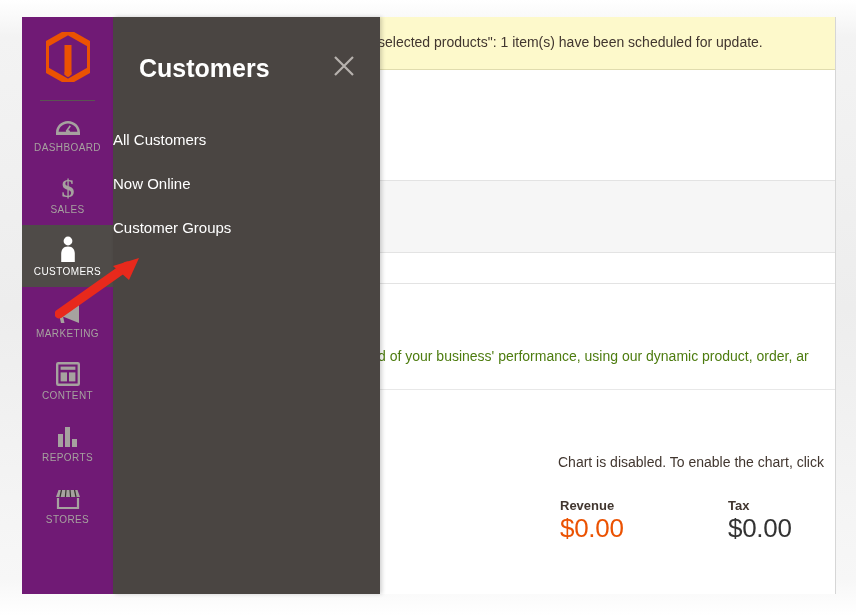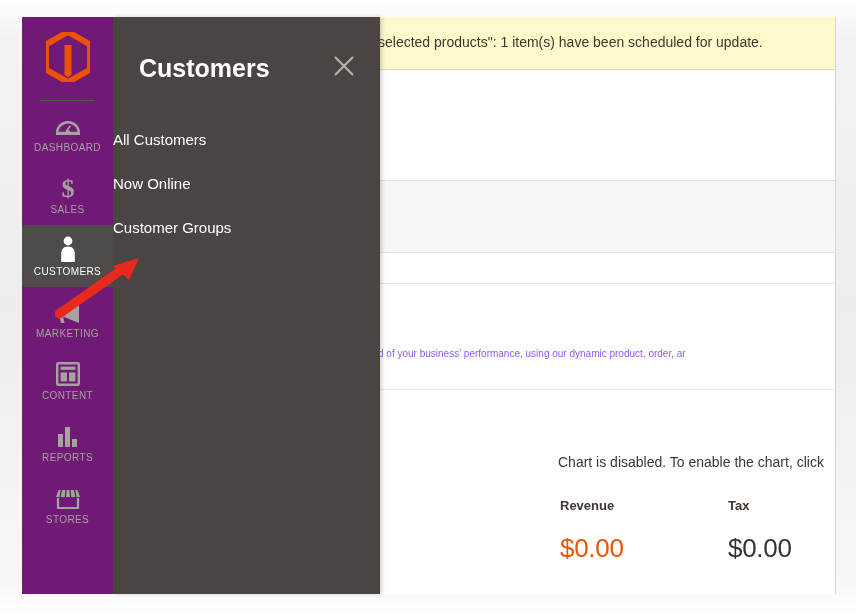--- a/index.html
+++ b/index.html
@@ -56,22 +56,22 @@
   }
   .row-desc {
     position: absolute; left: 0; top: 267px;
     width: 100%; height: 106px;
     background: #ffffff;
     border-bottom: 1px solid #e8e8e8;
   }
   .row-desc .desc-text {
     position: absolute;
     left: 0; top: 64px;
-    font-size: 10px;
-    color: #8b5cf6;
+    font-size: 14px;
+    color: #4d7c0f;
     white-space: nowrap;
   }
   .row-chart {
     position: absolute; left: 0; top: 373px;
     width: 100%; bottom: 16px;
     background: #ffffff;
   }
   .chart-disabled {
     position: absolute;
     left: 180px; top: 64px;
@@ -82,21 +82,21 @@
   .totals {
     position: absolute;
     left: 182px; top: 108px;
     display: flex;
   }
   .total-block { width: 168px; }
   .total-block .t-label {
     font-size: 13px;
     font-weight: bold;
     color: #41362f;
-    margin-bottom: 20px;
+    margin-bottom: 0;
   }
   .total-block .t-value {
     font-size: 26px;
     color: #333333;
     letter-spacing: -0.3px;
   }
   .total-block.accent .t-value { color: #eb5202; }
 
   
   #sidebar {

